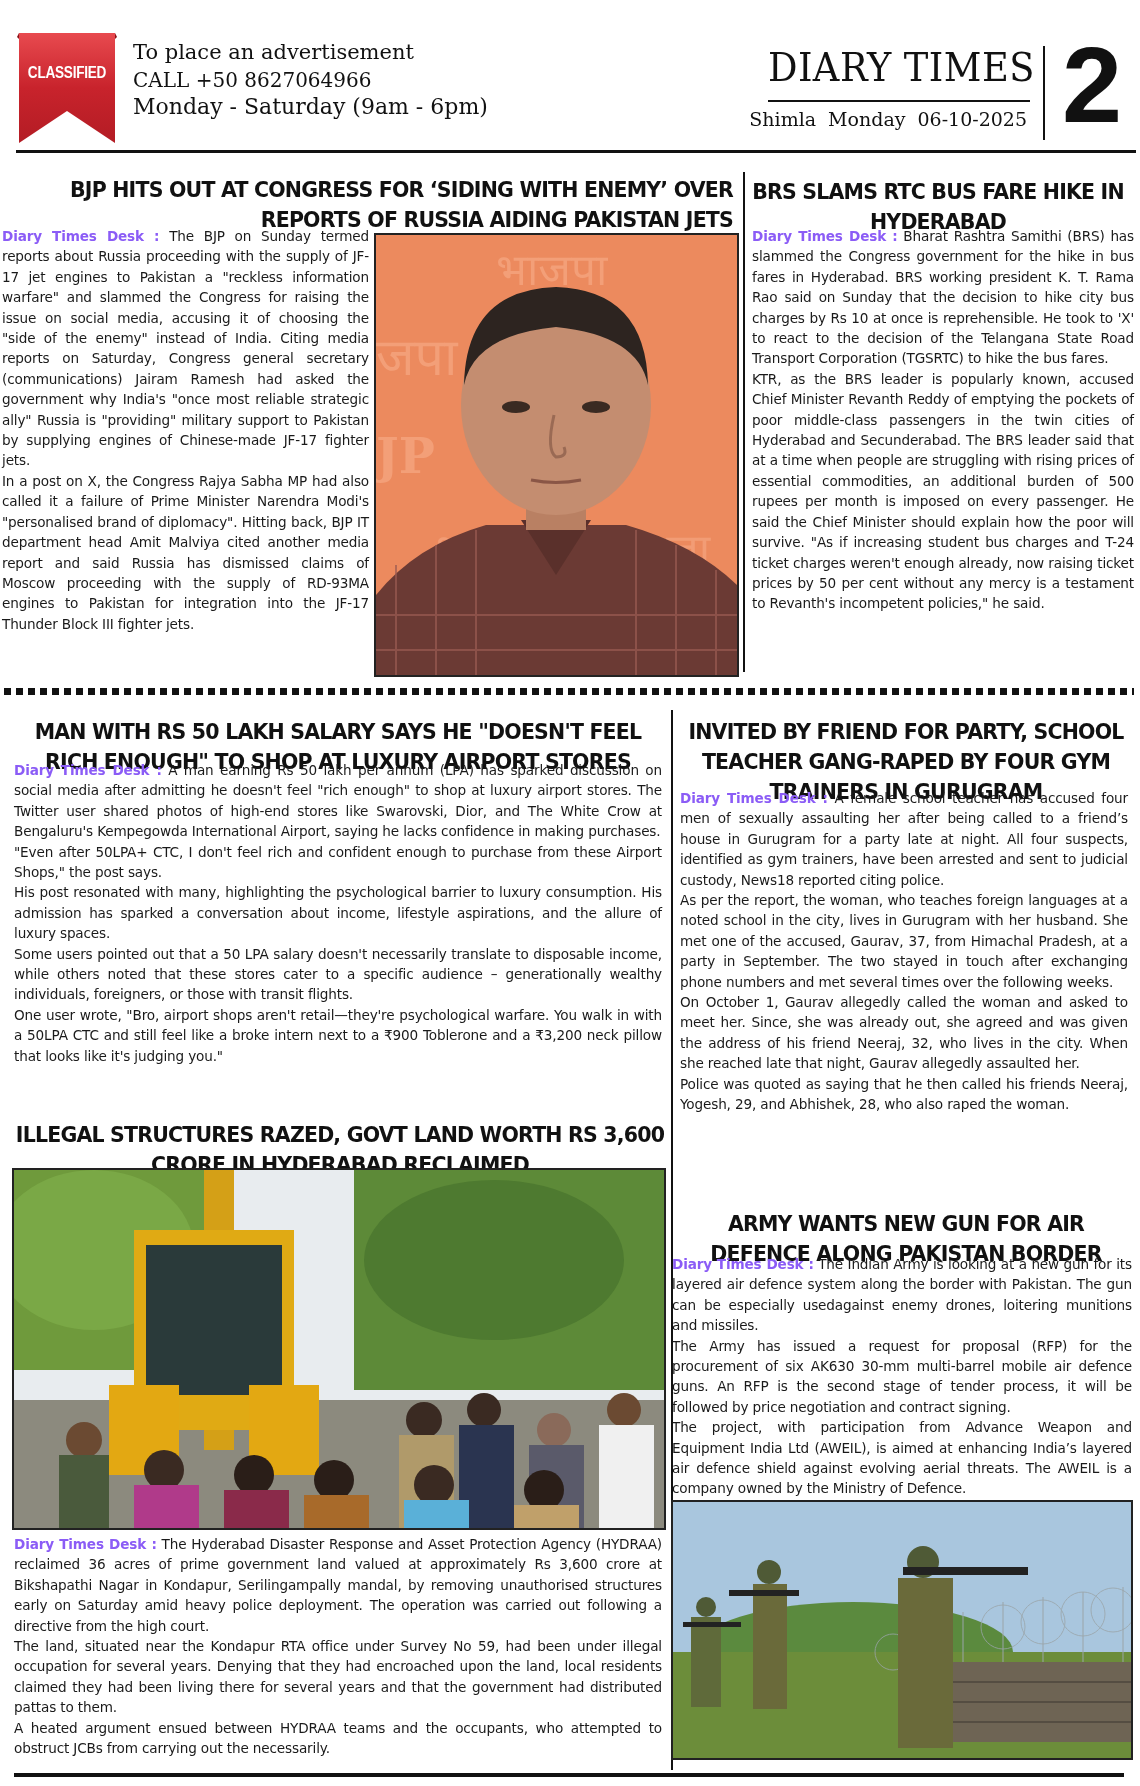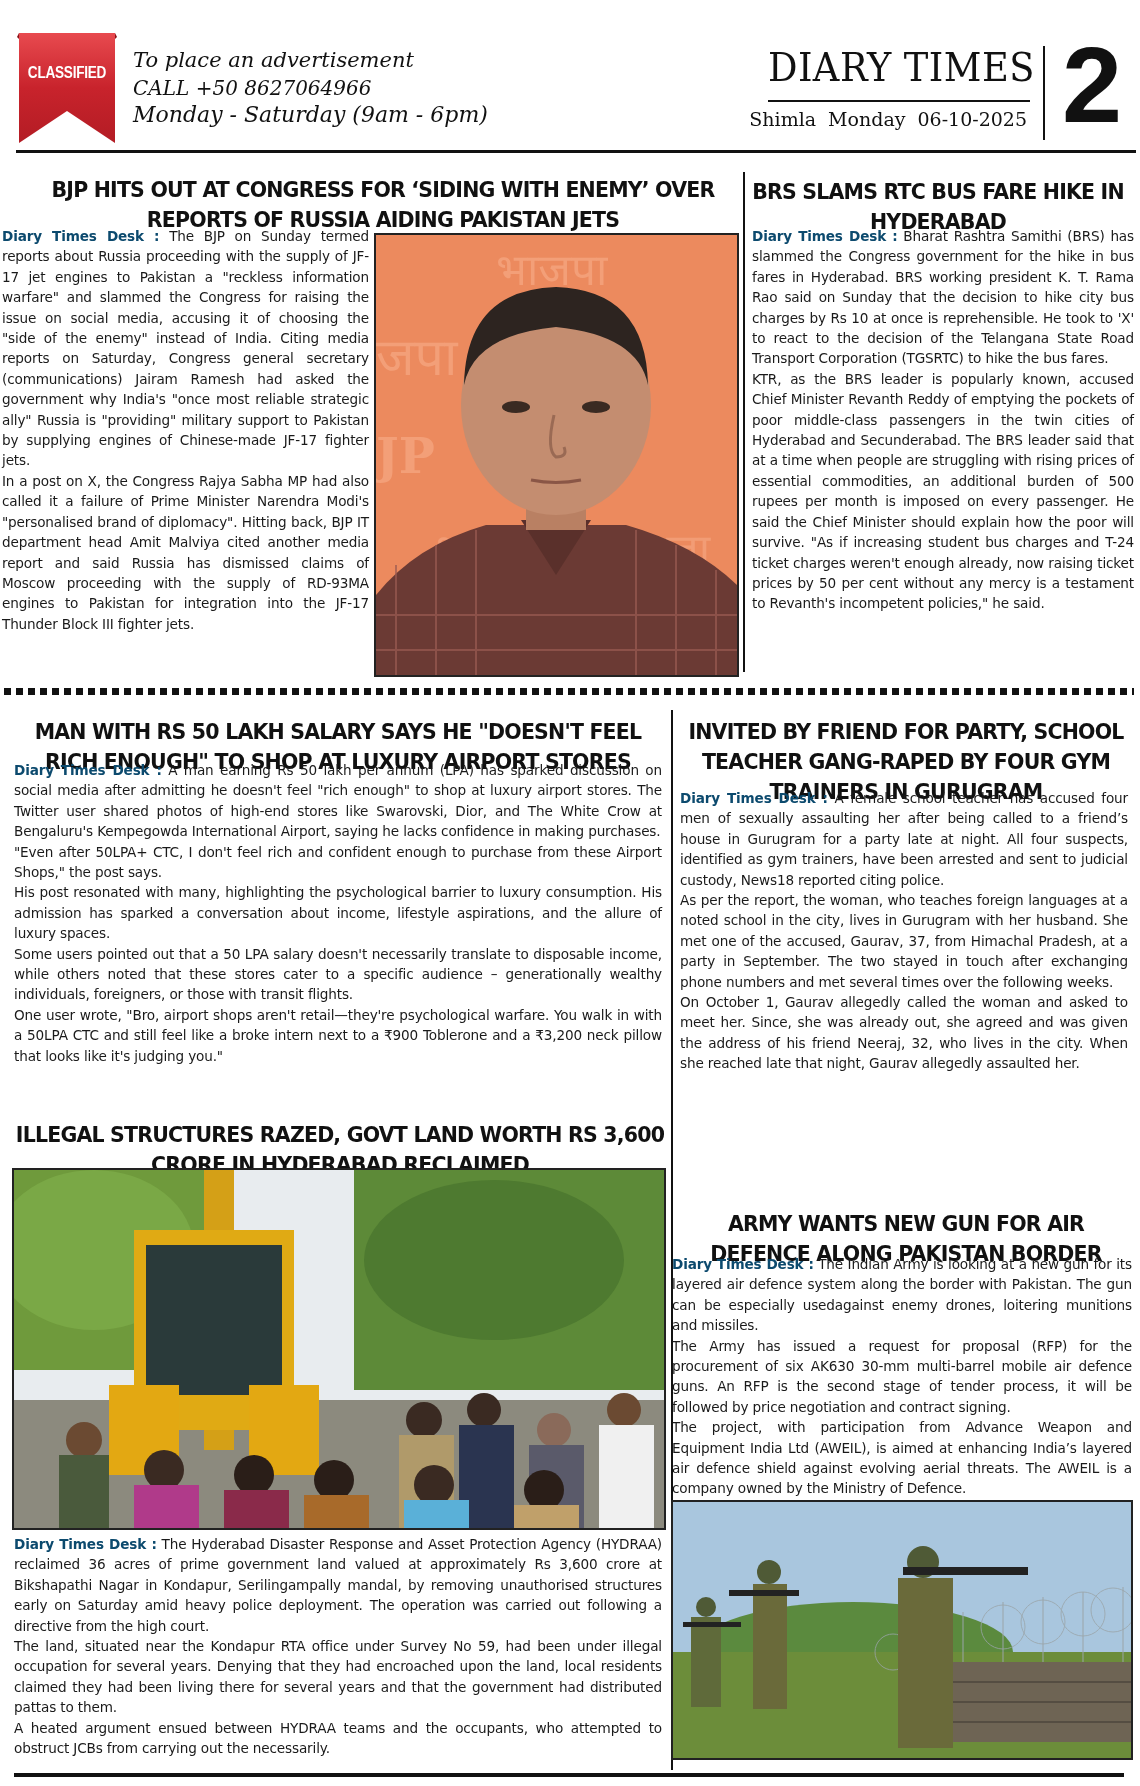--- a/index.html
+++ b/index.html
@@ -2,42 +2,42 @@
 <html><head>
 <meta charset="utf-8">
 <style>
   html, body { margin: 0; padding: 0; background: #ffffff; }
   body { width: 1140px; height: 1786px; position: relative; overflow: hidden; font-family: "DejaVu Sans", sans-serif; color: #111; }
   .abs { position: absolute; }
 
   
   .ribbon { left: 17px; top: 33px; width: 100px; height: 110px; }
   .ribbon-text { position: absolute; left: 0; top: 31px; width: 100px; text-align: center; color: #fff; font-family: "Liberation Sans", sans-serif; font-weight: bold; font-size: 16px; letter-spacing: -0.3px; transform: scaleX(0.85); }
-  .adv { left: 133px; top: 46px; font-family: "DejaVu Serif", serif; color: #111; font-style: italic; }
+  .adv { left: 133px; top: 38px; font-family: "DejaVu Serif", serif; color: #111; }
   .adv div { white-space: nowrap; }
   .adv .l1 { font-size: 21px; line-height: 28px; }
   .adv .l2 { font-size: 20px; line-height: 28px; }
   .adv .l3 { font-size: 22px; line-height: 26px; }
 
   .brand { left: 740px; top: 42px; width: 295px; text-align: right; font-family: "DejaVu Serif", serif; font-size: 40px; letter-spacing: 0.5px; line-height: 50px; font-weight: normal; transform: scaleX(0.92); transform-origin: right; white-space: nowrap; }
   .brand-rule { left: 768px; top: 100px; width: 262px; height: 2px; background: #111; }
   .dateline { left: 735px; top: 108px; width: 292px; text-align: right; font-family: "DejaVu Serif", serif; font-size: 19px; white-space: nowrap; }
   .dateline span { margin-left: 12px; margin-top: 44px; }
   .vrule-top { left: 1043px; top: 46px; width: 2px; height: 94px; background: #111; }
   .pagenum { left: 1052px; top: 30px; width: 80px; text-align: center; font-family: "Liberation Sans", sans-serif; font-weight: bold; font-size: 108px; line-height: 110px; }
 
   .hrule-top { left: 16px; top: 150px; width: 1120px; height: 3px; background: #111; }
 
   
   .hl { position: absolute; font-family: "DejaVu Sans", sans-serif; font-weight: bold; text-align: center; color: #111; letter-spacing: -0.8px; line-height: 30px; font-size: 20.5px; }
 
   
   .body { position: absolute; font-family: "DejaVu Sans", sans-serif; font-size: 13.6px; line-height: 20.4px; text-align: justify; color: #1a1a1a; letter-spacing: -0.15px; }
   .body p { margin: 0; }
-  .body .desk { font-weight: bold; color: #0c4a6e; }
+  .body .desk { font-weight: bold; color: #8b5cf6; }
 
   .vline { position: absolute; width: 2px; background: #111; }
 
   .dashes { position: absolute; height: 7px; background-image: repeating-linear-gradient(to right, #111 0 7px, transparent 7px 12px); }
 
   .photo { position: absolute; border: 2px solid #222; overflow: hidden; }
 
   .hrule-bottom { left: 14px; top: 1773px; width: 1110px; height: 4px; background: #111; }
 </style>
 </head>
@@ -69,21 +69,21 @@
 <div class="abs brand-rule"></div>
 <div class="abs dateline">
   <span>Shimla</span><span>Monday</span><span>06-10-2025</span>
 </div>
 <div class="abs vrule-top"></div>
 <div class="abs pagenum">2</div>
 
 <div class="abs hrule-top"></div>
 
 <article>
-  <h2 class="hl" style="left:23px; top:158px; width:720px;">BJP HITS OUT AT CONGRESS FOR ‘SIDING WITH ENEMY’ OVER REPORTS OF RUSSIA AIDING PAKISTAN JETS</h2>
+  <h2 class="hl" style="left:13px; top:158px; width:720px;text-align:right;">BJP HITS OUT AT CONGRESS FOR ‘SIDING WITH ENEMY’ OVER REPORTS OF RUSSIA AIDING PAKISTAN JETS</h2>
   <div class="body" style="left:2px; top:226px; width:367px;">
     <p><span class="desk">Diary Times Desk :</span> <span>The BJP on Sunday termed reports about Russia proceeding with the supply of JF-17 jet engines to Pakistan a "reckless information warfare" and slammed the Congress for raising the issue on social media, accusing it of choosing the "side of the enemy" instead of India. Citing media reports on Saturday, Congress general secretary (communications) Jairam Ramesh had asked the government why India's "once most reliable strategic ally" Russia is "providing" military support to Pakistan by supplying engines of Chinese-made JF-17 fighter jets.</span></p>
     <p>In a post on X, the Congress Rajya Sabha MP had also called it a failure of Prime Minister Narendra Modi's "personalised brand of diplomacy". Hitting back, BJP IT department head Amit Malviya cited another media report and said Russia has dismissed claims of Moscow proceeding with the supply of RD-93MA engines to Pakistan for integration into the JF-17 Thunder Block III fighter jets.</p>
   </div>
   <div class="photo" style="left:374px; top:233px; width:361px; height:440px;" title="Portrait of a man in a checked shirt against an orange BJP backdrop">
     <svg width="361" height="440" viewBox="0 0 361 440" preserveAspectRatio="none">
       <rect width="361" height="440" fill="#ec8a5e"></rect>
       <text x="120" y="50" font-family="DejaVu Serif, serif" font-size="44" fill="#f5a57f" opacity="0.8">भाजपा</text>
       <text x="0" y="140" font-family="DejaVu Serif, serif" font-size="52" fill="#f5a57f" opacity="0.8">जपा</text>
       <text x="0" y="238" font-family="DejaVu Serif, serif" font-size="48" font-weight="bold" fill="#f5a57f" opacity="0.8">JP</text>
@@ -136,20 +136,21 @@
 </article>
 
 <div class="vline" style="left:671px; top:710px; height:1060px;"></div>
 
 <article>
   <h2 class="hl" style="left:680px; top:700px; width:452px;">INVITED BY FRIEND FOR PARTY, SCHOOL TEACHER GANG-RAPED BY FOUR GYM TRAINERS IN GURUGRAM</h2>
   <div class="body" style="left:680px; top:788px; width:448px;">
     <p><span class="desk">Diary Times Desk :</span> <span>A female school teacher has accused four men of sexually assaulting her after being called to a friend’s house in Gurugram for a party late at night. All four suspects, identified as gym trainers, have been arrested and sent to judicial custody, News18 reported citing police.</span></p>
     <p>As per the report, the woman, who teaches foreign languages at a noted school in the city, lives in Gurugram with her husband. She met one of the accused, Gaurav, 37, from Himachal Pradesh, at a party in September. The two stayed in touch after exchanging phone numbers and met several times over the following weeks.</p>
     <p>On October 1, Gaurav allegedly called the woman and asked to meet her. Since, she was already out, she agreed and was given the address of his friend Neeraj, 32, who lives in the city. When she reached late that night, Gaurav allegedly assaulted her.</p>
+    <p>Police was quoted as saying that he then called his friends Neeraj, Yogesh, 29, and Abhishek, 28, who also raped the woman.</p>
   </div>
 </article>
 
 <article>
   <h2 class="hl" style="left:10px; top:1103px; width:660px;">ILLEGAL STRUCTURES RAZED, GOVT LAND WORTH RS 3,600 CRORE IN HYDERABAD RECLAIMED</h2>
   <div class="photo" style="left:12px; top:1168px; width:650px; height:358px;" title="JCB excavator surrounded by residents and police during demolition">
     <svg width="650" height="358" viewBox="0 0 650 358" preserveAspectRatio="none">
       <rect width="650" height="358" fill="#e8ecef"></rect>
       <rect x="0" y="0" width="210" height="200" fill="#6f9a3c"></rect>
       <rect x="340" y="0" width="310" height="220" fill="#5d8a38"></rect>

